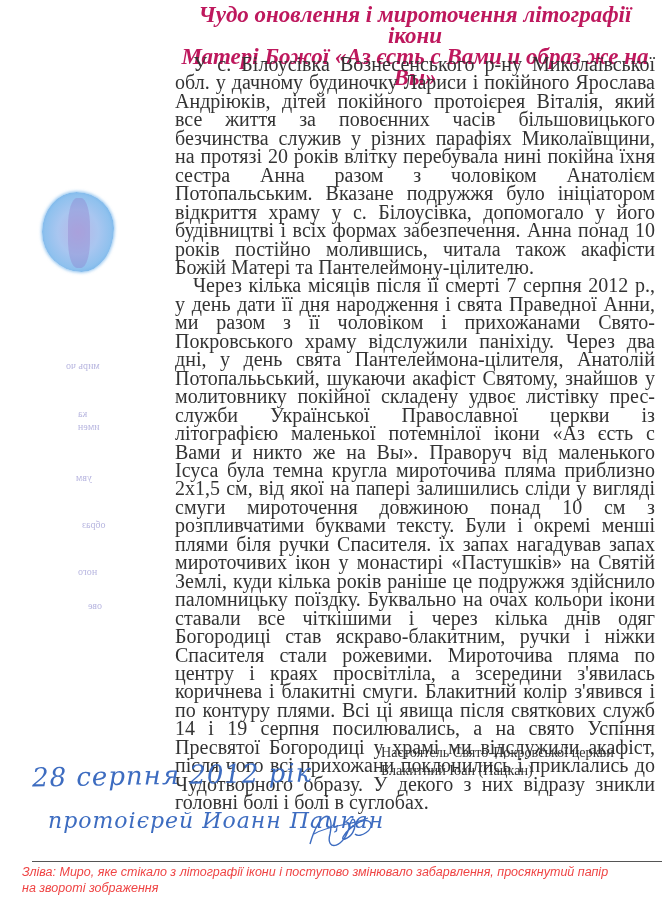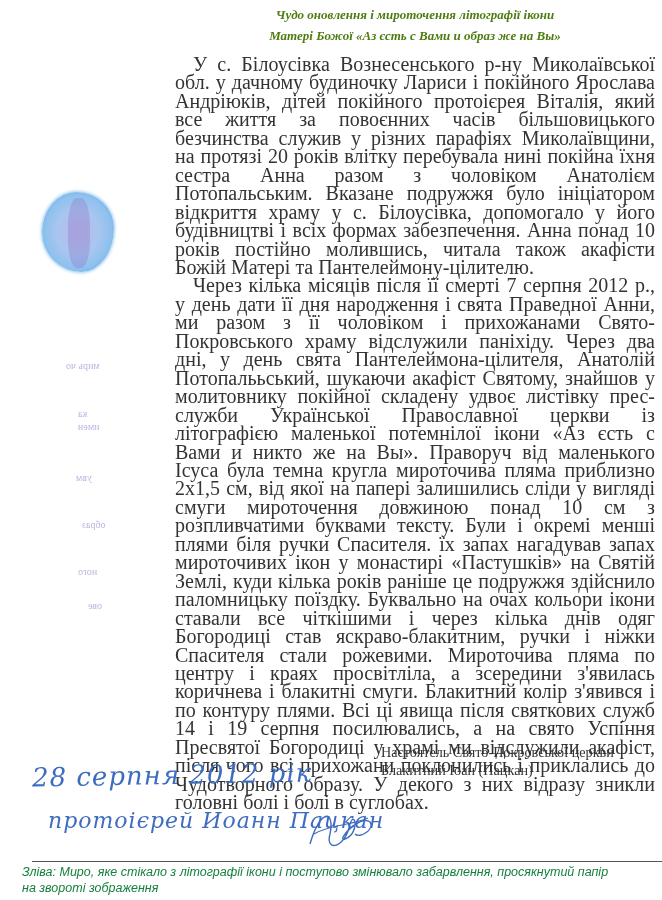--- a/index.html
+++ b/index.html
@@ -1,20 +1,20 @@
 <!DOCTYPE html>
 <html><head>
 <meta charset="utf-8">
 <style>
   html, body { margin: 0; padding: 0; background: #ffffff; }
   body { width: 662px; height: 900px; position: relative; overflow: hidden; color: #231f20; }
   .title {
     position: absolute; left: 175px; top: 4px; width: 480px;
     font-family: "Liberation Serif", serif; font-style: italic; font-weight: bold;
-    font-size: 13px; line-height: 21px; text-align: center; color: #4d7c0f;
+    font-size: 23px; line-height: 21px; text-align: center; color: #be185d;
   }
   .body-text {
     position: absolute; left: 175px; top: 55px; width: 480px;
     font-family: "Liberation Serif", serif; font-size: 20px; line-height: 18.45px;
     text-align: justify; color: #333;
   }
   .body-text p { margin: 0; text-indent: 18px; }
   .signature-block {
     position: absolute; left: 381px; top: 743px; width: 290px;
     font-family: "Liberation Serif", serif; font-size: 14.2px; line-height: 18.2px; color: #333;
@@ -39,21 +39,21 @@
     color: #3d6cc0; white-space: nowrap;
   }
   .hw-date { left: 32px; top: 760px; font-size: 26px; letter-spacing: 1px; transform: rotate(-1deg); }
   .hw-sign { left: 48px; top: 808px; font-size: 22px; letter-spacing: 1px; }
   .scribble {
     position: absolute; left: 300px; top: 804px; width: 80px; height: 50px;
   }
   .divider { position: absolute; left: 32px; top: 861px; width: 630px; height: 1px; background: #555; }
   .caption {
     position: absolute; left: 22px; top: 864px; width: 600px;
-    font-family: "Liberation Sans", sans-serif; font-style: italic; font-size: 12.5px; line-height: 16px; color: #15803d;
+    font-family: "Liberation Sans", sans-serif; font-style: italic; font-size: 12.5px; line-height: 16px; color: #ef4444;
   }
 </style>
 </head>
 <body>
 
 <div class="title">
   <div>Чудо оновлення і мироточення літографії ікони</div>
   <div>Матері Божої «Аз єсть с Вами и образ же на Вы»</div>
 </div>
 

